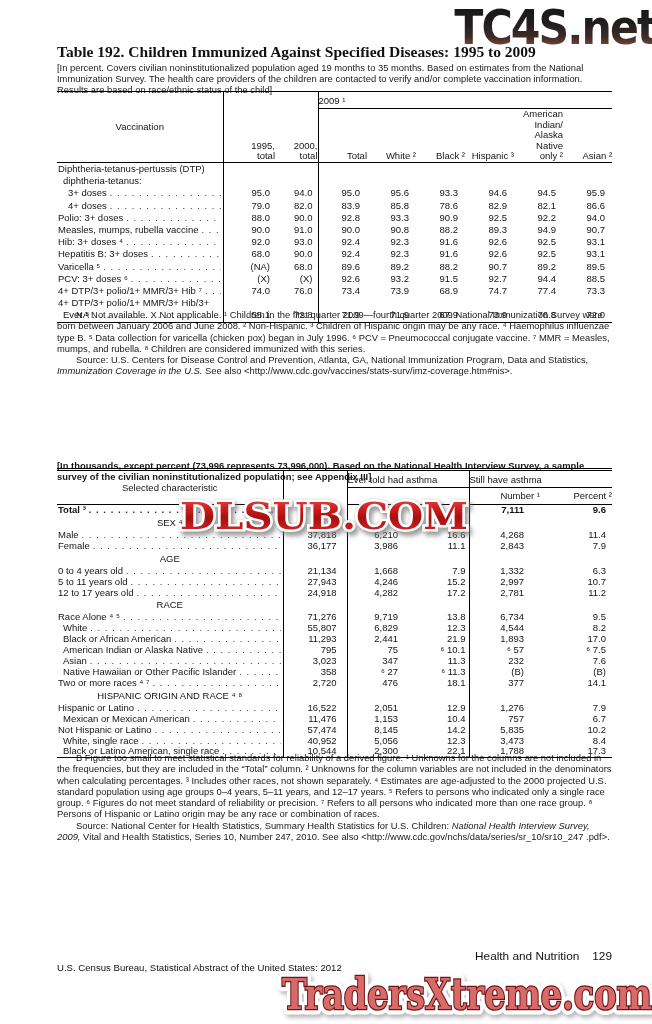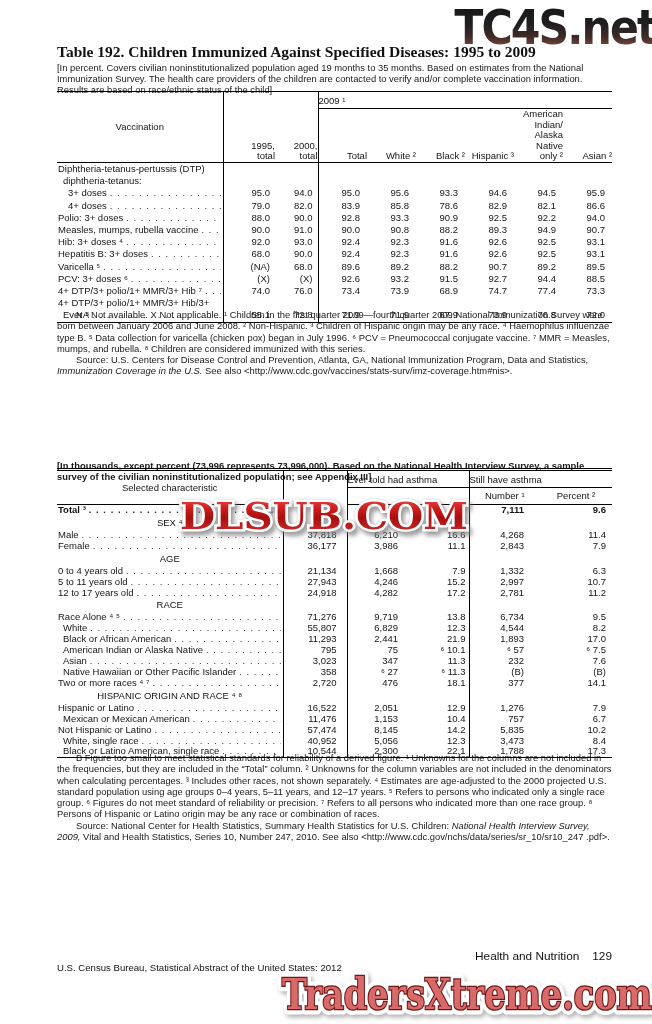--- a/index.html
+++ b/index.html
@@ -23,21 +23,21 @@
   .tbl th{font-weight:normal;font-size:9.5px;padding:0;}
   .tbl td{padding:0;}
   .vl{border-left:1px solid #000;}
   .grp{text-align:left;vertical-align:middle;border-bottom:1px solid #000;height:16px;}
   .sp{border-bottom:none;}
   .hdr-bot th{border-bottom:1px solid #000;}
   .colh{text-align:right;vertical-align:bottom;line-height:10.6px;padding:0 6px 2px 0;}
   .pre{white-space:pre-line;}
   th.vac{vertical-align:middle;text-align:center;border-bottom:1px solid #000;}
   th.selch{vertical-align:middle;text-align:center;border-bottom:1px solid #000;}
-  th.subh{text-align:center;vertical-align:middle;height:15px;padding-bottom:1px;margin-left:21px;}
+  th.subh{text-align:right;vertical-align:middle;height:15px;padding-bottom:1px;margin-left:21px;}
 
   #t192 td{height:12.2px;line-height:12.2px;}
   #t193 td{height:10.9px;line-height:10.9px;}
   #t193 tr.secrow td{height:13px;line-height:14px;}
 
   td.lbl{overflow:hidden;}
   .lblwrap{display:flex;align-items:baseline;overflow:hidden;}
   .lt{white-space:nowrap;}
   .leader{flex:1 1 auto;overflow:hidden;white-space:nowrap;letter-spacing:1px;color:#2a2a2a;
           margin-left:3px;margin-right:2px;}

